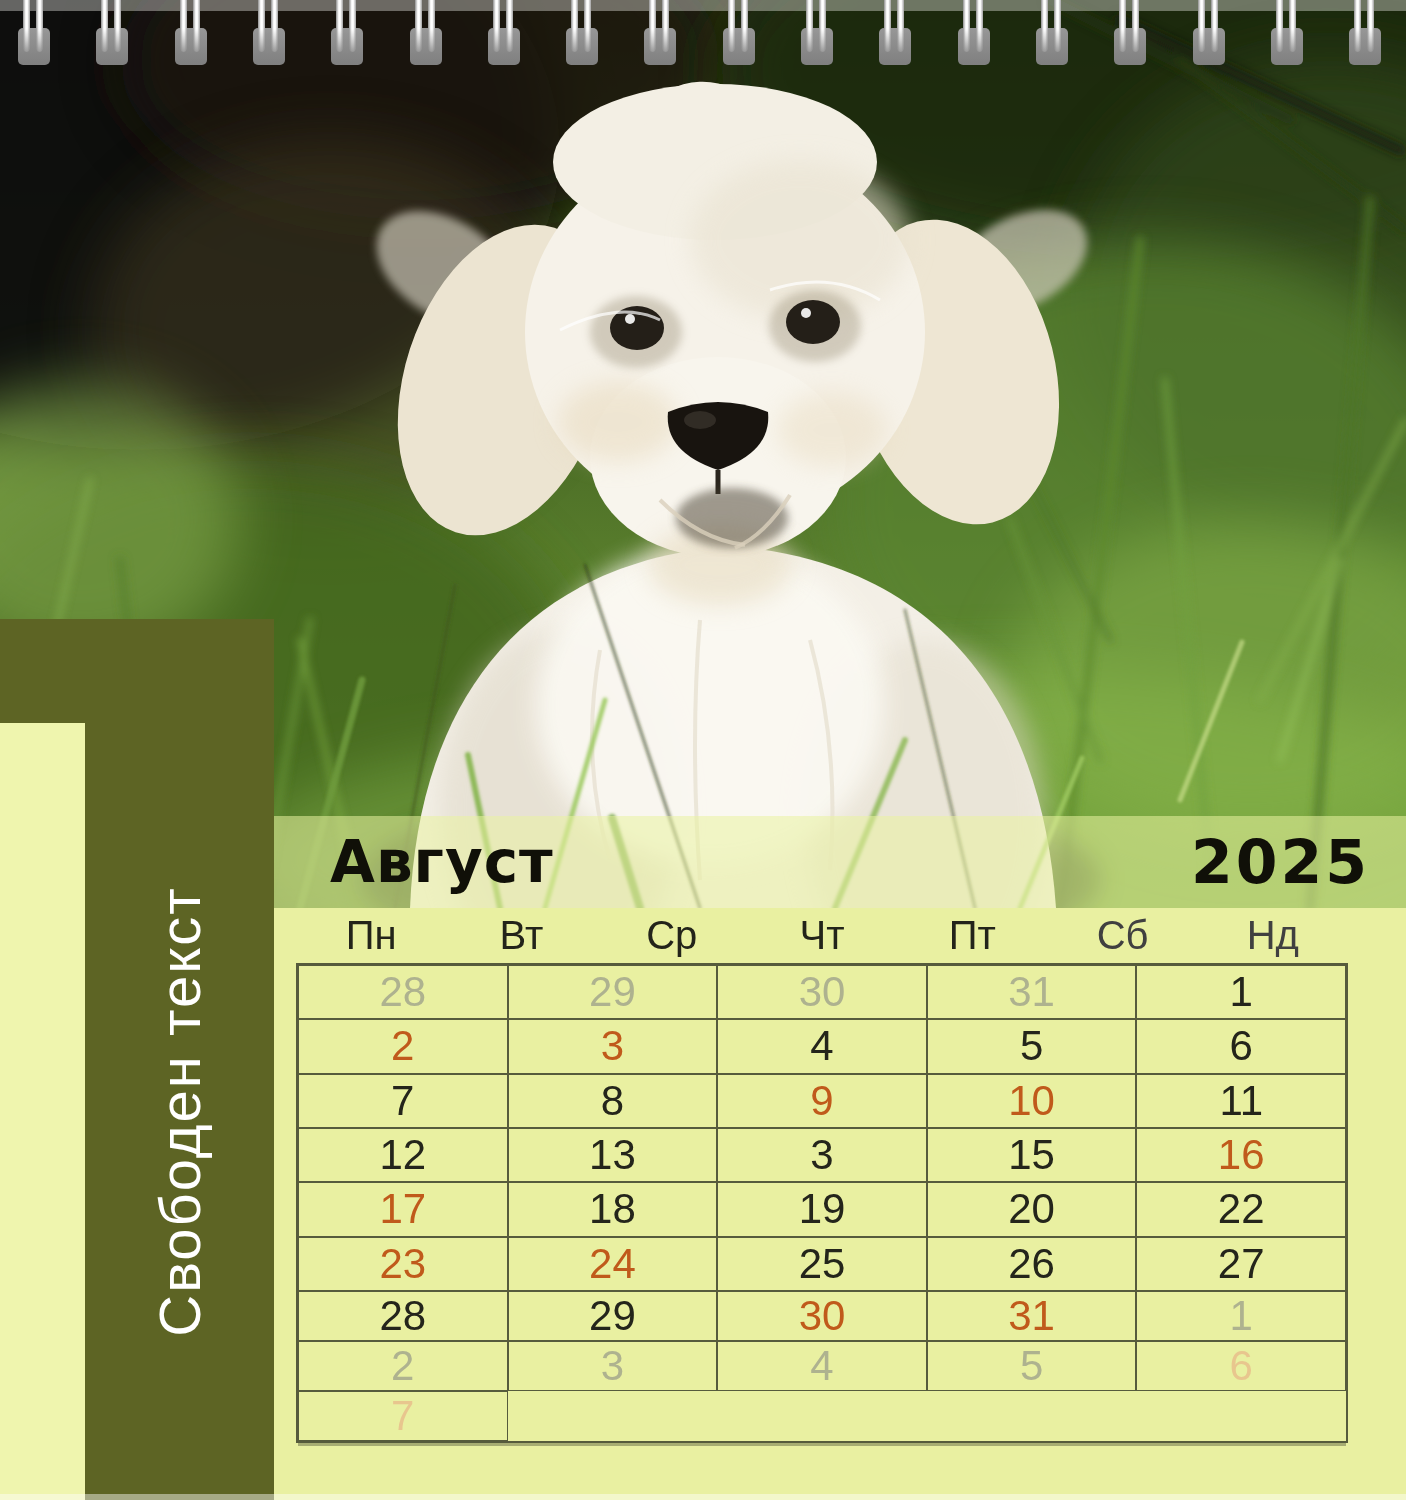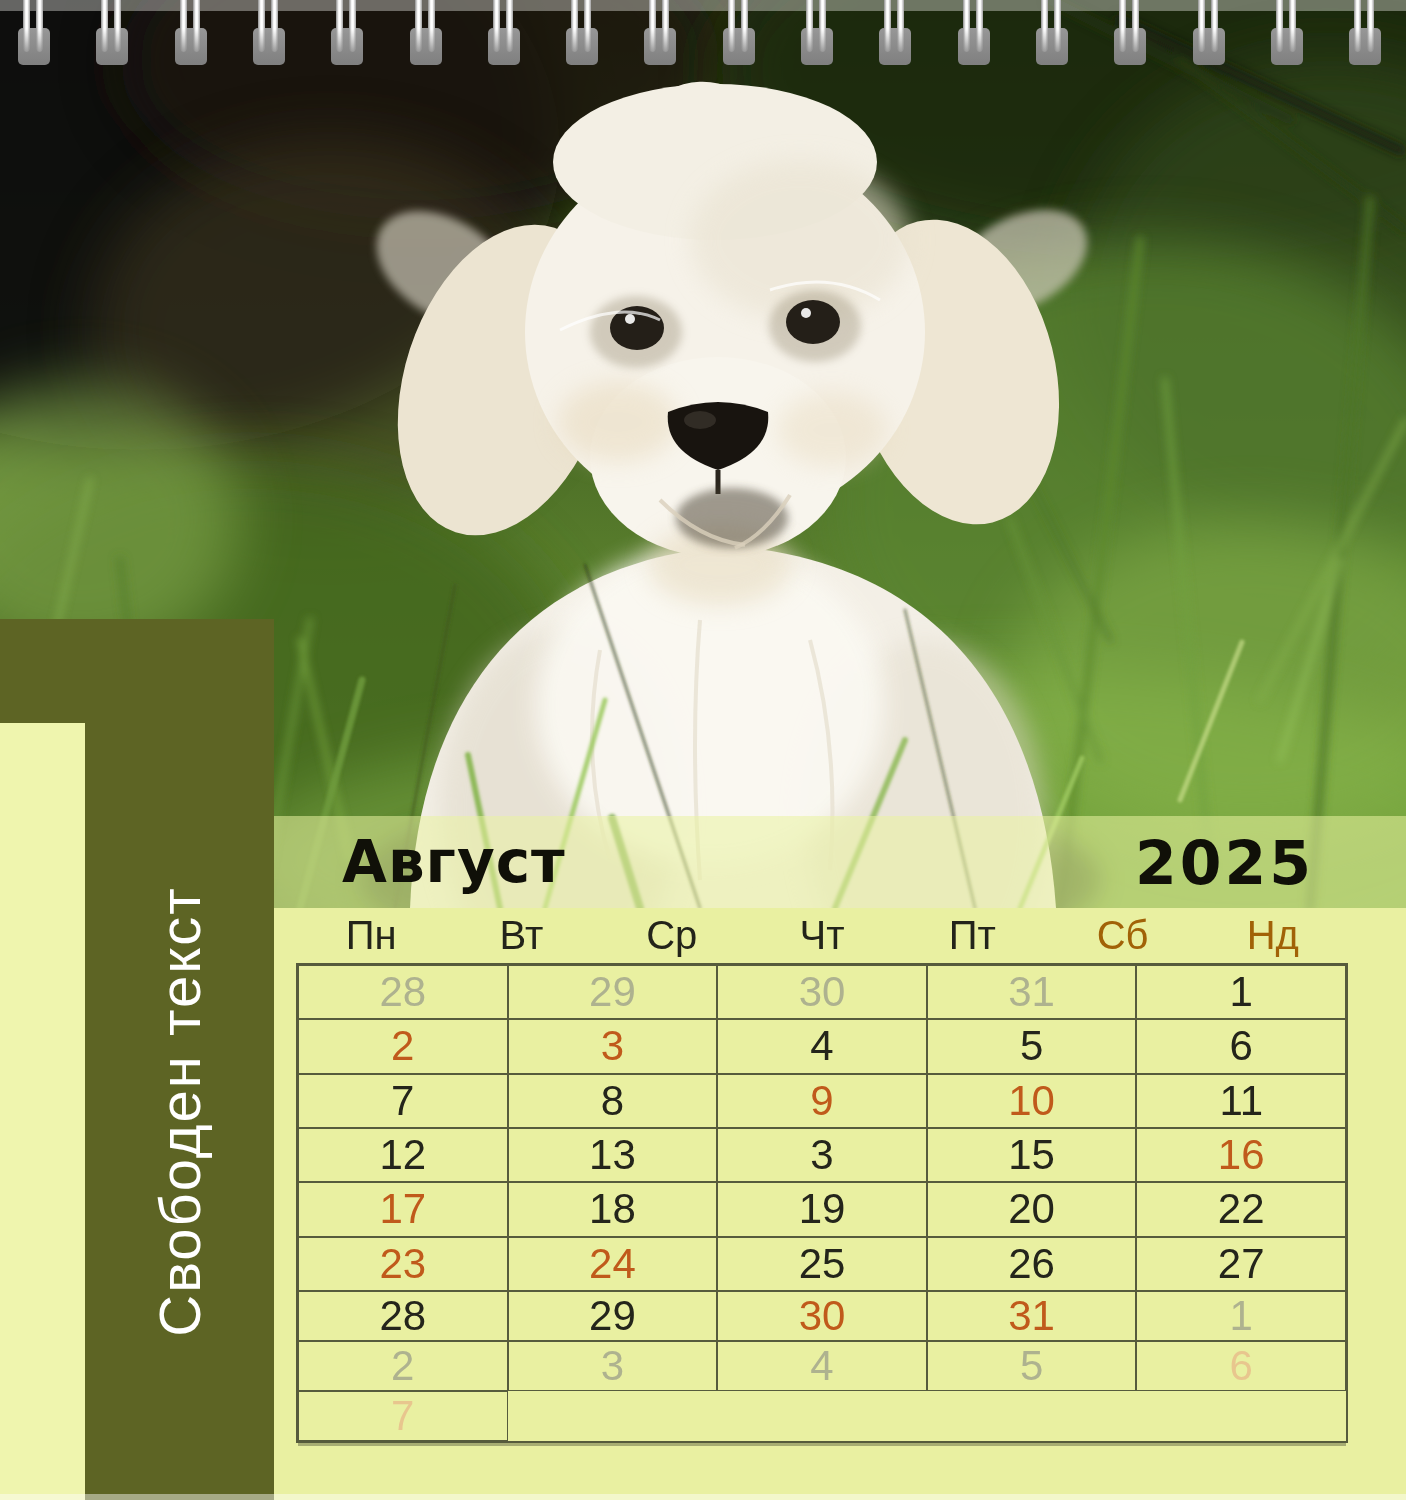--- a/index.html
+++ b/index.html
@@ -19,32 +19,32 @@
                   display:flex;align-items:center;justify-content:center;z-index:5;}
   .free-text-wrap span{transform:rotate(-90deg);white-space:nowrap;color:#ffffff;
                   font-size:58px;letter-spacing:2px;font-weight:400;}
 
   
   .calendar-area{position:absolute;left:274px;top:908px;width:1132px;height:592px;
                  background:#e9f0a1;z-index:2;}
 
   .month-band{position:absolute;left:274px;top:816px;width:1132px;height:92px;
               background:rgba(233,242,160,0.55);z-index:2;
-              display:flex;align-items:flex-start;justify-content:space-between;
-              padding:12px;box-sizing:border-box;}
+              display:flex;align-items:center;justify-content:space-between;
+              padding:0;box-sizing:border-box;}
   .month-title{margin-left:56px;font-family:"DejaVu Sans","Liberation Sans",sans-serif;
                font-weight:800;font-size:58px;color:#101008;letter-spacing:1px;}
-  .year-label{margin-right:80px;font-family:"DejaVu Sans","Liberation Sans",sans-serif;
+  .year-label{margin-right:36px;font-family:"DejaVu Sans","Liberation Sans",sans-serif;
               font-weight:800;font-size:60px;color:#101008;letter-spacing:3px;}
 
   .weekday-row{position:absolute;left:296px;top:908px;width:1052px;height:55px;
                display:grid;grid-template-columns:repeat(7,1fr);z-index:5;}
   .weekday-row .wd{display:flex;align-items:center;justify-content:center;
                font-size:40px;color:#23241a;}
-  .weekday-row .wd.wknd{color:#a16207;}
+  .weekday-row .wd.wknd{color:#404040;}
 
   .grid{position:absolute;left:296px;top:963px;width:1052px;height:480px;
         display:grid;grid-template-columns:repeat(5,1fr);grid-template-rows:repeat(6,1fr);
         border:2px solid #565b3c;box-sizing:border-box;z-index:5;
         box-shadow:0 5px 0 -2px rgba(86,91,60,0.45);}
   .grid .cell{display:flex;align-items:center;justify-content:center;
         border:1px solid #565b3c;font-size:42px;font-weight:400;}
   .grid .k-work{color:#24251b;}
   .grid .k-wknd{color:#c05a1b;}
   .grid .k-out{color:#aeb28f;}

